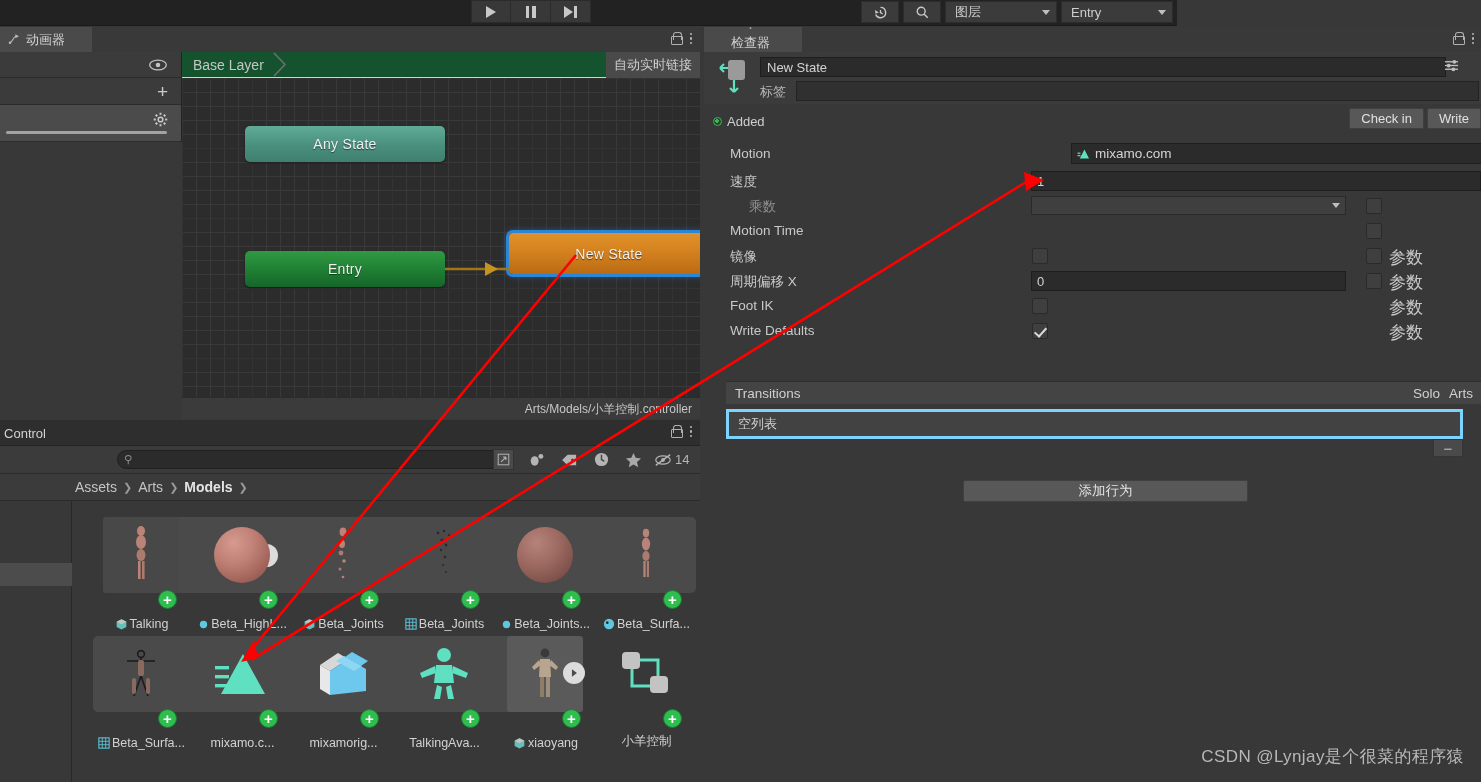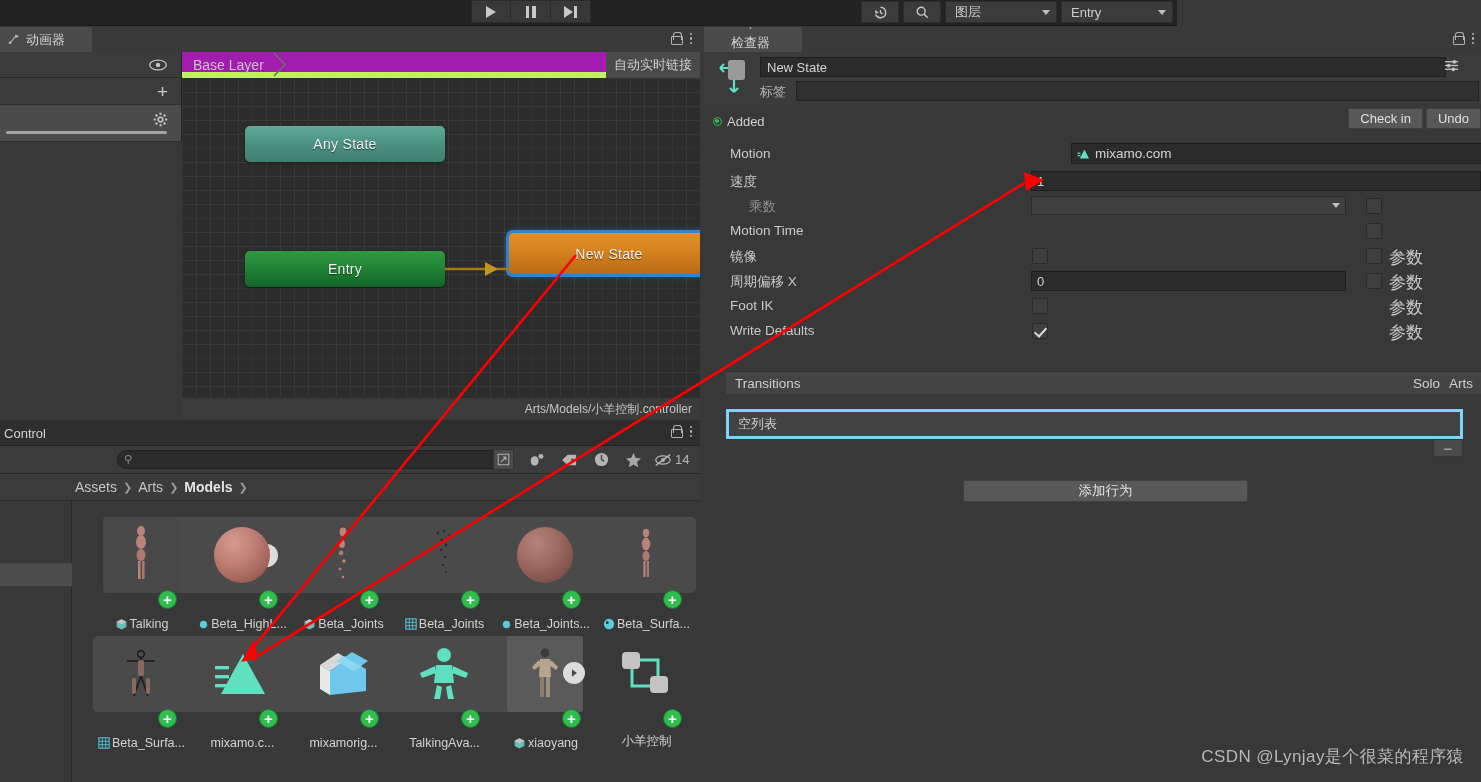--- a/index.html
+++ b/index.html
@@ -61,21 +61,21 @@
   .layers-pane { position:absolute; left:0; top:0; width:182px; height:367px; background:#383838; border-right:1px solid #232323; }
   .lp-head { height:26px; background:#3b3b3b; border-bottom:1px solid #2b2b2b; position:relative; }
   .eye-ico { position:absolute; right:12px; top:6px; width:22px; height:14px; }
   .lp-add { height:27px; background:#3b3b3b; border-bottom:1px solid #2b2b2b; position:relative; }
   .plus { position:absolute; right:13px; top:4px; color:#c9c9c9; font-size:19px; line-height:19px; font-weight:300; }
   .lp-row { height:37px; background:#4b4b4b; border-bottom:1px solid #2e2e2e; position:relative; }
   .gear { position:absolute; right:13px; top:7px; }
   .lp-slider { position:absolute; left:6px; right:14px; top:26px; height:3px; background:#a3a3a3; border-radius:2px; }
   .lp-rest { position:absolute; left:0; top:90px; bottom:0; width:182px; background:#383838; }
 
-  .graph-head { position:absolute; left:182px; top:0; width:518px; height:26px; background:#a21caf; border-bottom:6px solid #bef264; }
+  .graph-head { position:absolute; left:182px; top:0; width:518px; height:26px; background:#14532d; border-bottom:1px solid #bef264; }
   .crumb { position:absolute; left:11px; top:5px; font-size:14px; color:#c6c6c6; }
   .crumb-arrow { position:absolute; left:90px; top:0px; width:22px; height:25px; }
   .autolink { position:absolute; right:0px; top:0px; height:26px; background:#4a4a4a; display:flex; align-items:center; padding:0 8px; font-size:13px; color:#cfcfcf; }
 
   .graph { position:absolute; left:182px; top:26px; width:518px; height:341px;
     background-color:#2c2c2c;
     background-image:
       linear-gradient(to right, #333333 1px, transparent 1px),
       linear-gradient(to bottom, #333333 1px, transparent 1px),
       linear-gradient(to right, #393939 1px, transparent 1px),
@@ -703,21 +703,21 @@
     <div class="vc-bar">
       <div class="vc-added">
         <span class="vc-dot"></span>
         <span>Added</span>
       </div>
       <div class="vc-btns">
         <div class="vc-btn">
             <span>Check in</span>
           </div>
         <div class="vc-btn">
-            <span>Undo</span>
+            <span>Write</span>
           </div>
       </div>
     </div>
 
     <div class="props">
 
       <div class="prop-row" style="height:27px;">
         <span class="prop-label">Motion</span>
         <div class="field-obj">
           <svg width="13" height="12" viewBox="0 0 14 13">
@@ -774,21 +774,21 @@
         <span class="prop-label">Foot IK</span>
         <div class="cbox" style="left:328px;"></div>
       </div>
 
       <div class="prop-row">
         <span class="prop-label">Write Defaults</span>
         <div class="cbox checked" style="left:328px;"></div>
       </div>
     </div>
 
-    <div class="trans-head" style="top:344px;">
+    <div class="trans-head" style="top:354px;">
       <span>Transitions</span>
       <span style="display:flex;gap:9px;">
         <span>Solo</span>
         <span>Arts</span>
       </span>
     </div>
     <div class="trans-empty" style="top:382px;">
       <span>空列表</span>
     </div>
     <div class="minus-btn" style="top:412px;">

